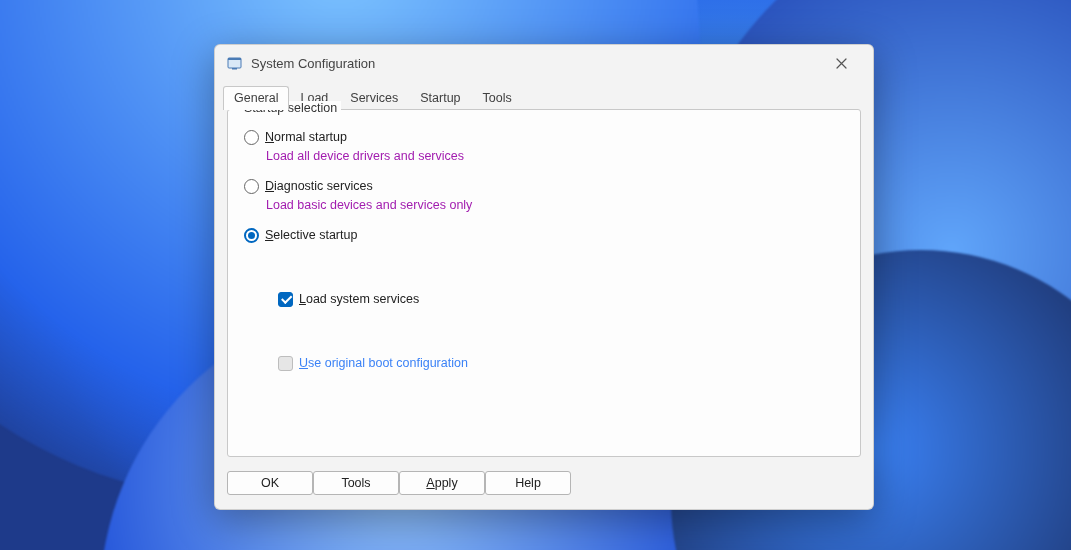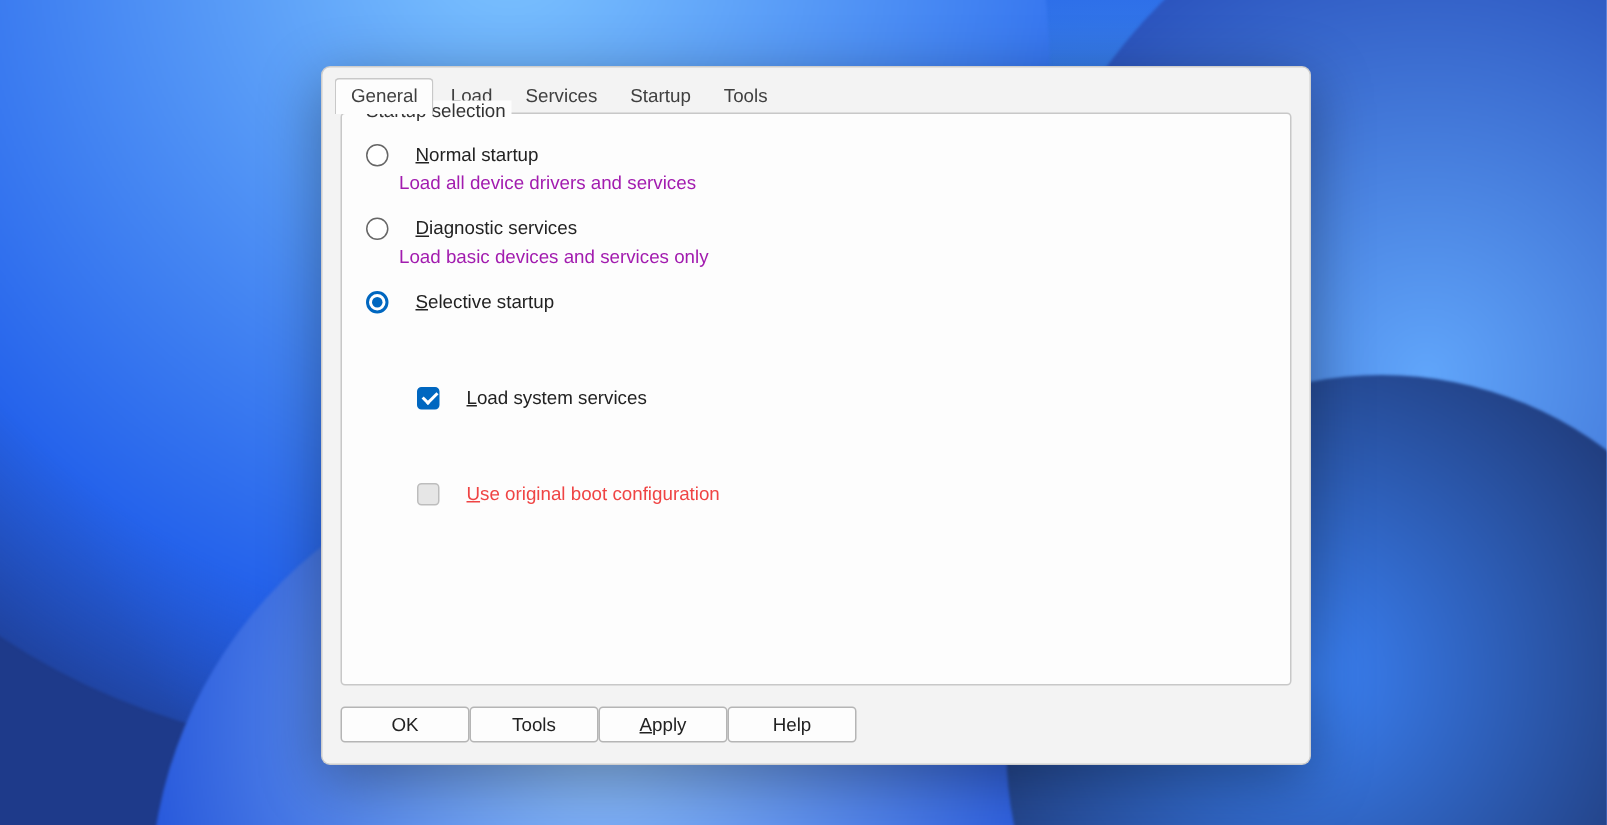--- a/index.html
+++ b/index.html
@@ -94,21 +94,21 @@
       top: -9px; left: 12px;
       background: #fdfdfd;
       padding: 0 4px;
       font-size: 12.5px;
       color: #333;
     }
     .option-block { margin-bottom: 14px; }
     .radio-row, .check-row {
       display: flex;
       align-items: center;
-      gap: 18px;
+      gap: 6px;
       line-height: 18px;
     }
     .option-desc {
       margin-left: 22px;
       margin-top: 3px;
       color: #a21caf;
       font-size: 12.5px;
     }
     .sub-checks { margin-left: 34px; margin-top: 10px; }
     .sub-checks .check-row { margin-bottom: 10px; margin-top: 46px; }
@@ -146,21 +146,21 @@
       content: "";
       width: 4px; height: 8px;
       border: solid #fff;
       border-width: 0 2px 2px 0;
       transform: rotate(45deg) translateY(-1px);
     }
     .checkbox.disabled {
       background: #e6e6e6;
       border-color: #bdbdbd;
     }
-    .check-row.disabled { color: #ef4444; }
+    .check-row.disabled { color: #3b82f6; }
 
     .underline-first::first-letter { text-decoration: underline; }
     .lbl { font-size: 12.5px; }
 
     .footer {
       display: flex;
       justify-content: flex-start;
       gap: 0;
       padding: 14px 12px 14px 12px;
     }
@@ -180,20 +180,35 @@
 </head>
 <body>
 
 <div class="petal p1"></div>
 <div class="petal p2"></div>
 <div class="petal p3"></div>
 <div class="petal p4"></div>
 
 <div class="dialog">
 
+  <div class="titlebar">
+    <span class="app-icon">
+      <svg viewBox="0 0 16 16" width="16" height="16">
+        <rect x="1" y="3" width="13" height="10" rx="1" fill="#d9e8f7" stroke="#4a7bb5" stroke-width="1"></rect>
+        <rect x="1" y="3" width="13" height="2" fill="#4a7bb5"></rect>
+        <rect x="5" y="13" width="5" height="1.5" fill="#4a7bb5"></rect>
+      </svg>
+    </span>
+    <span class="title">System Configuration</span>
+    <div class="close-btn">
+      <svg width="11" height="11" viewBox="0 0 11 11">
+        <path d="M1 1 L10 10 M10 1 L1 10" stroke="#555" stroke-width="1.2" stroke-linecap="round"></path>
+      </svg>
+    </div>
+  </div>
 
   <div class="tabrow">
     <div class="tab active">General</div>
     <div class="tab">Load</div>
     <div class="tab">Services</div>
     <div class="tab">Startup</div>
     <div class="tab">Tools</div>
   </div>
 
   <div class="group">

